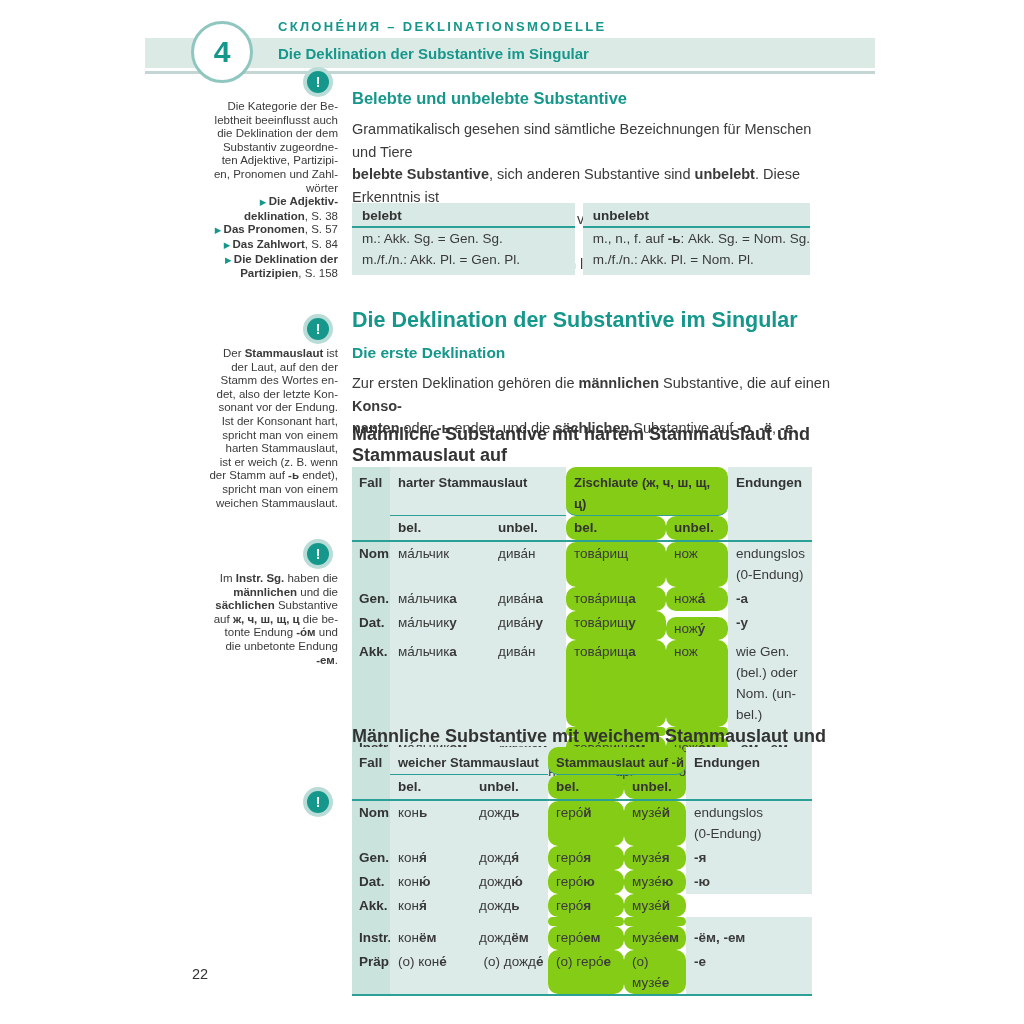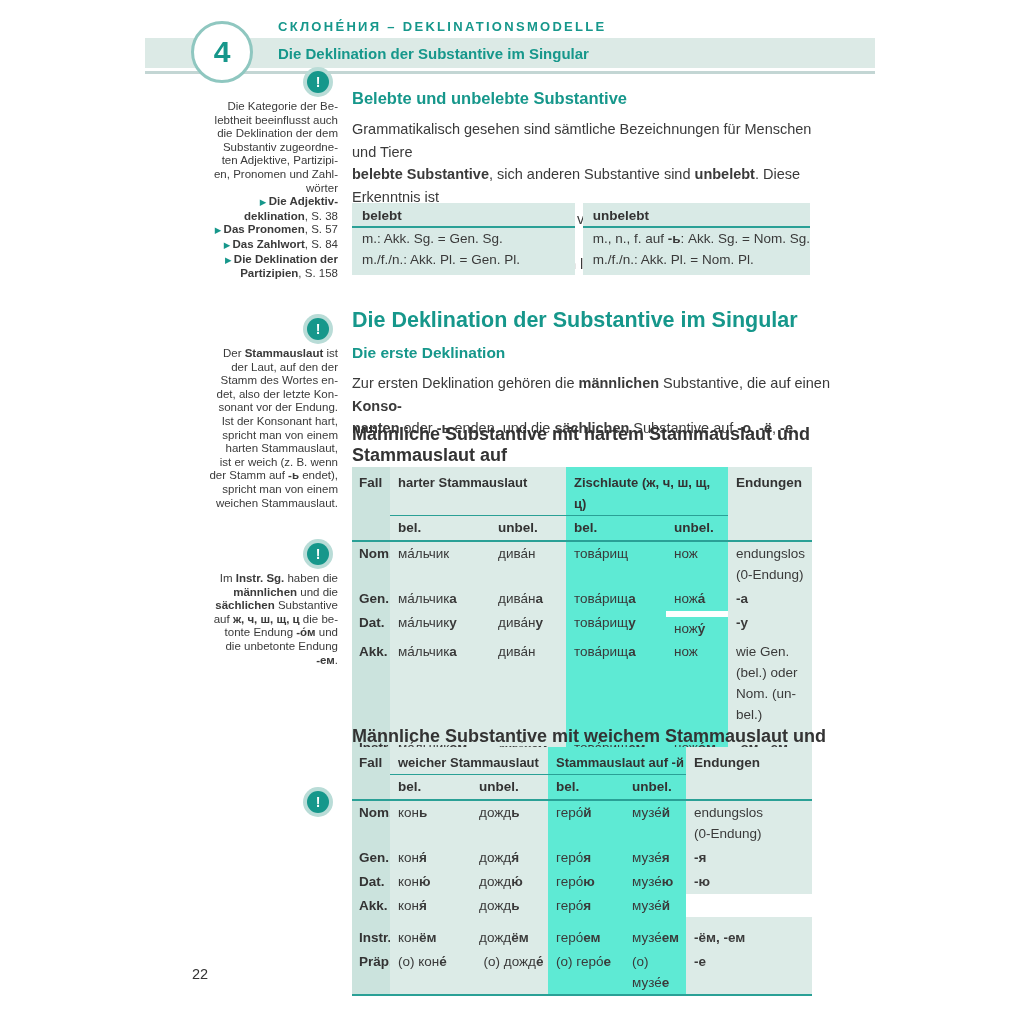--- a/index.html
+++ b/index.html
@@ -41,21 +41,21 @@
   .arow{font-size:13.5px;line-height:21px;padding:0 0 0 10px;white-space:nowrap;}
   .arow:first-of-type{margin-top:3px;}
 
   
   .dtable{position:absolute;display:grid;border-bottom:2px solid #2aa096;}
   .t2{left:352px;top:467px;grid-template-columns:38px 100px 76px 100px 62px 84px;}
   .t3{left:352px;top:747px;grid-template-columns:38px 81px 77px 76px 62px 126px;}
   .cell{font-size:13.5px;line-height:21px;white-space:pre-line;padding:1px 2px 1px 8px;}
   .c-fall{background:#cbe3dd;padding-left:7px;}
   .c-l1{background:#dcebe7;}
-  .c-d1{background:#5eead4;}
+  .c-d1{background:#84cc16;border-radius:10px;}
   .c-e{background:#dcebe7;}
   .h{font-weight:bold;color:#333;padding-top:5px;}
   .grp{border-bottom:1.6px solid #2aa096;font-size:13px;}
   .sub{padding-top:1px;padding-bottom:2px;}
   .rule{background:#2aa096;height:2px;padding:0;}
   .fall{font-weight:bold;color:#333;}
   .sp{height:9px;padding:0;}
   .w{padding-right:0;}
   .end{padding-bottom:2px;}
 

